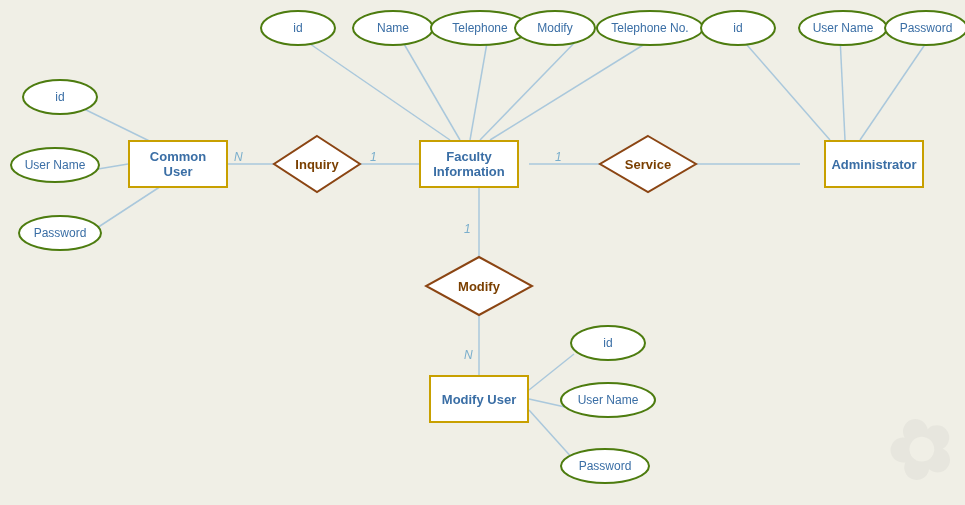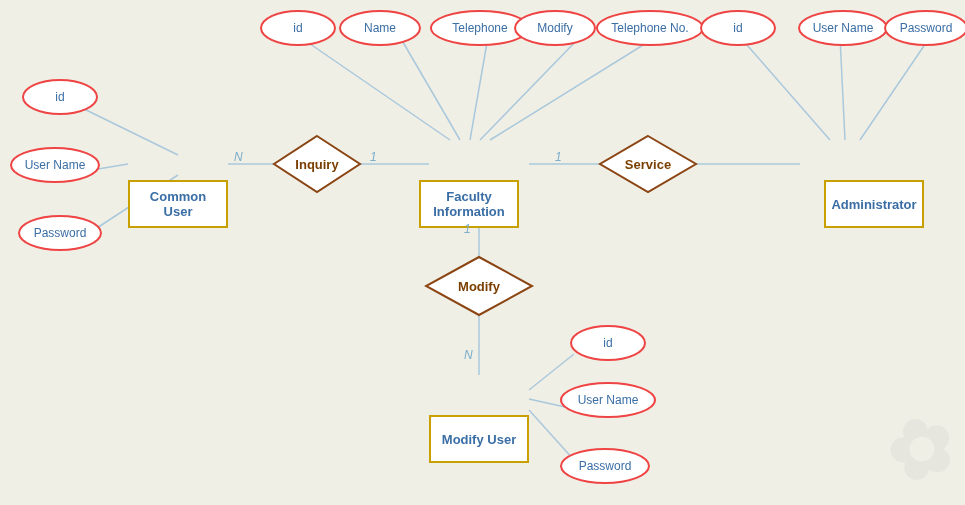--- a/index.html
+++ b/index.html
@@ -25,24 +25,23 @@
       justify-content: center;
       text-align: center;
     }
     .entity {
       border: 2px solid #c8a000;
       background: #fff;
       color: #3a6ea5;
       font-size: 13px;
       font-weight: bold;
       padding: 0 10px;
-      margin-top: 40px;
     }
     .ellipse {
-      border: 2px solid #ef4444;
+      border: 2px solid #4d7c0f;
       background: #fff;
       border-radius: 50%;
       color: #3a6ea5;
       font-size: 12px;
       width: 80px;
       height: 38px;
     }
     .cardinality {
       position: absolute;
       font-size: 12px;
@@ -143,21 +142,21 @@
 <div class="node ellipse" style="left:10px;top:147px;width:90px;height:36px;">
   <span>User Name</span>
 </div>
 <div class="node ellipse" style="left:18px;top:215px;width:84px;height:36px;">
   <span>Password</span>
 </div>
 
 <div class="node ellipse" style="left:260px;top:10px;width:76px;height:36px;">
   <span>id</span>
 </div>
-<div class="node ellipse" style="left:339px;top:10px;width:82px;height:36px;align-items:center;">
+<div class="node ellipse" style="left:352px;top:10px;width:82px;height:36px;align-items:center;">
   <span>Name</span>
 </div>
 <div class="node ellipse" style="left:430px;top:10px;width:100px;height:36px;">
   <span>Telephone</span>
 </div>
 <div class="node ellipse" style="left:514px;top:10px;width:82px;height:36px;">
   <span>Modify</span>
 </div>
 <div class="node ellipse" style="left:596px;top:10px;width:108px;height:36px;">
   <span>Telephone No.</span>

